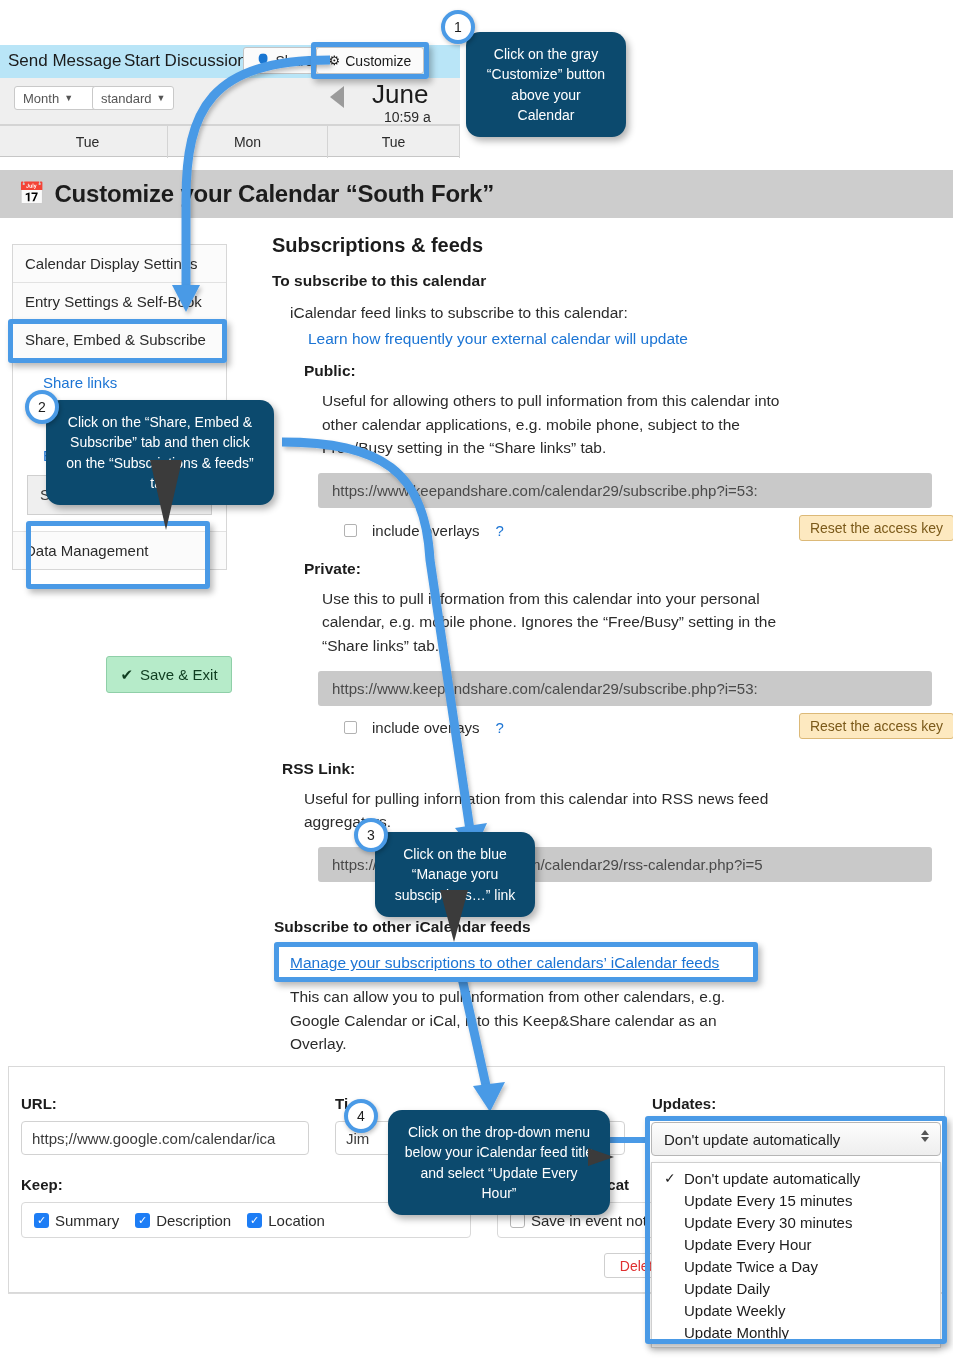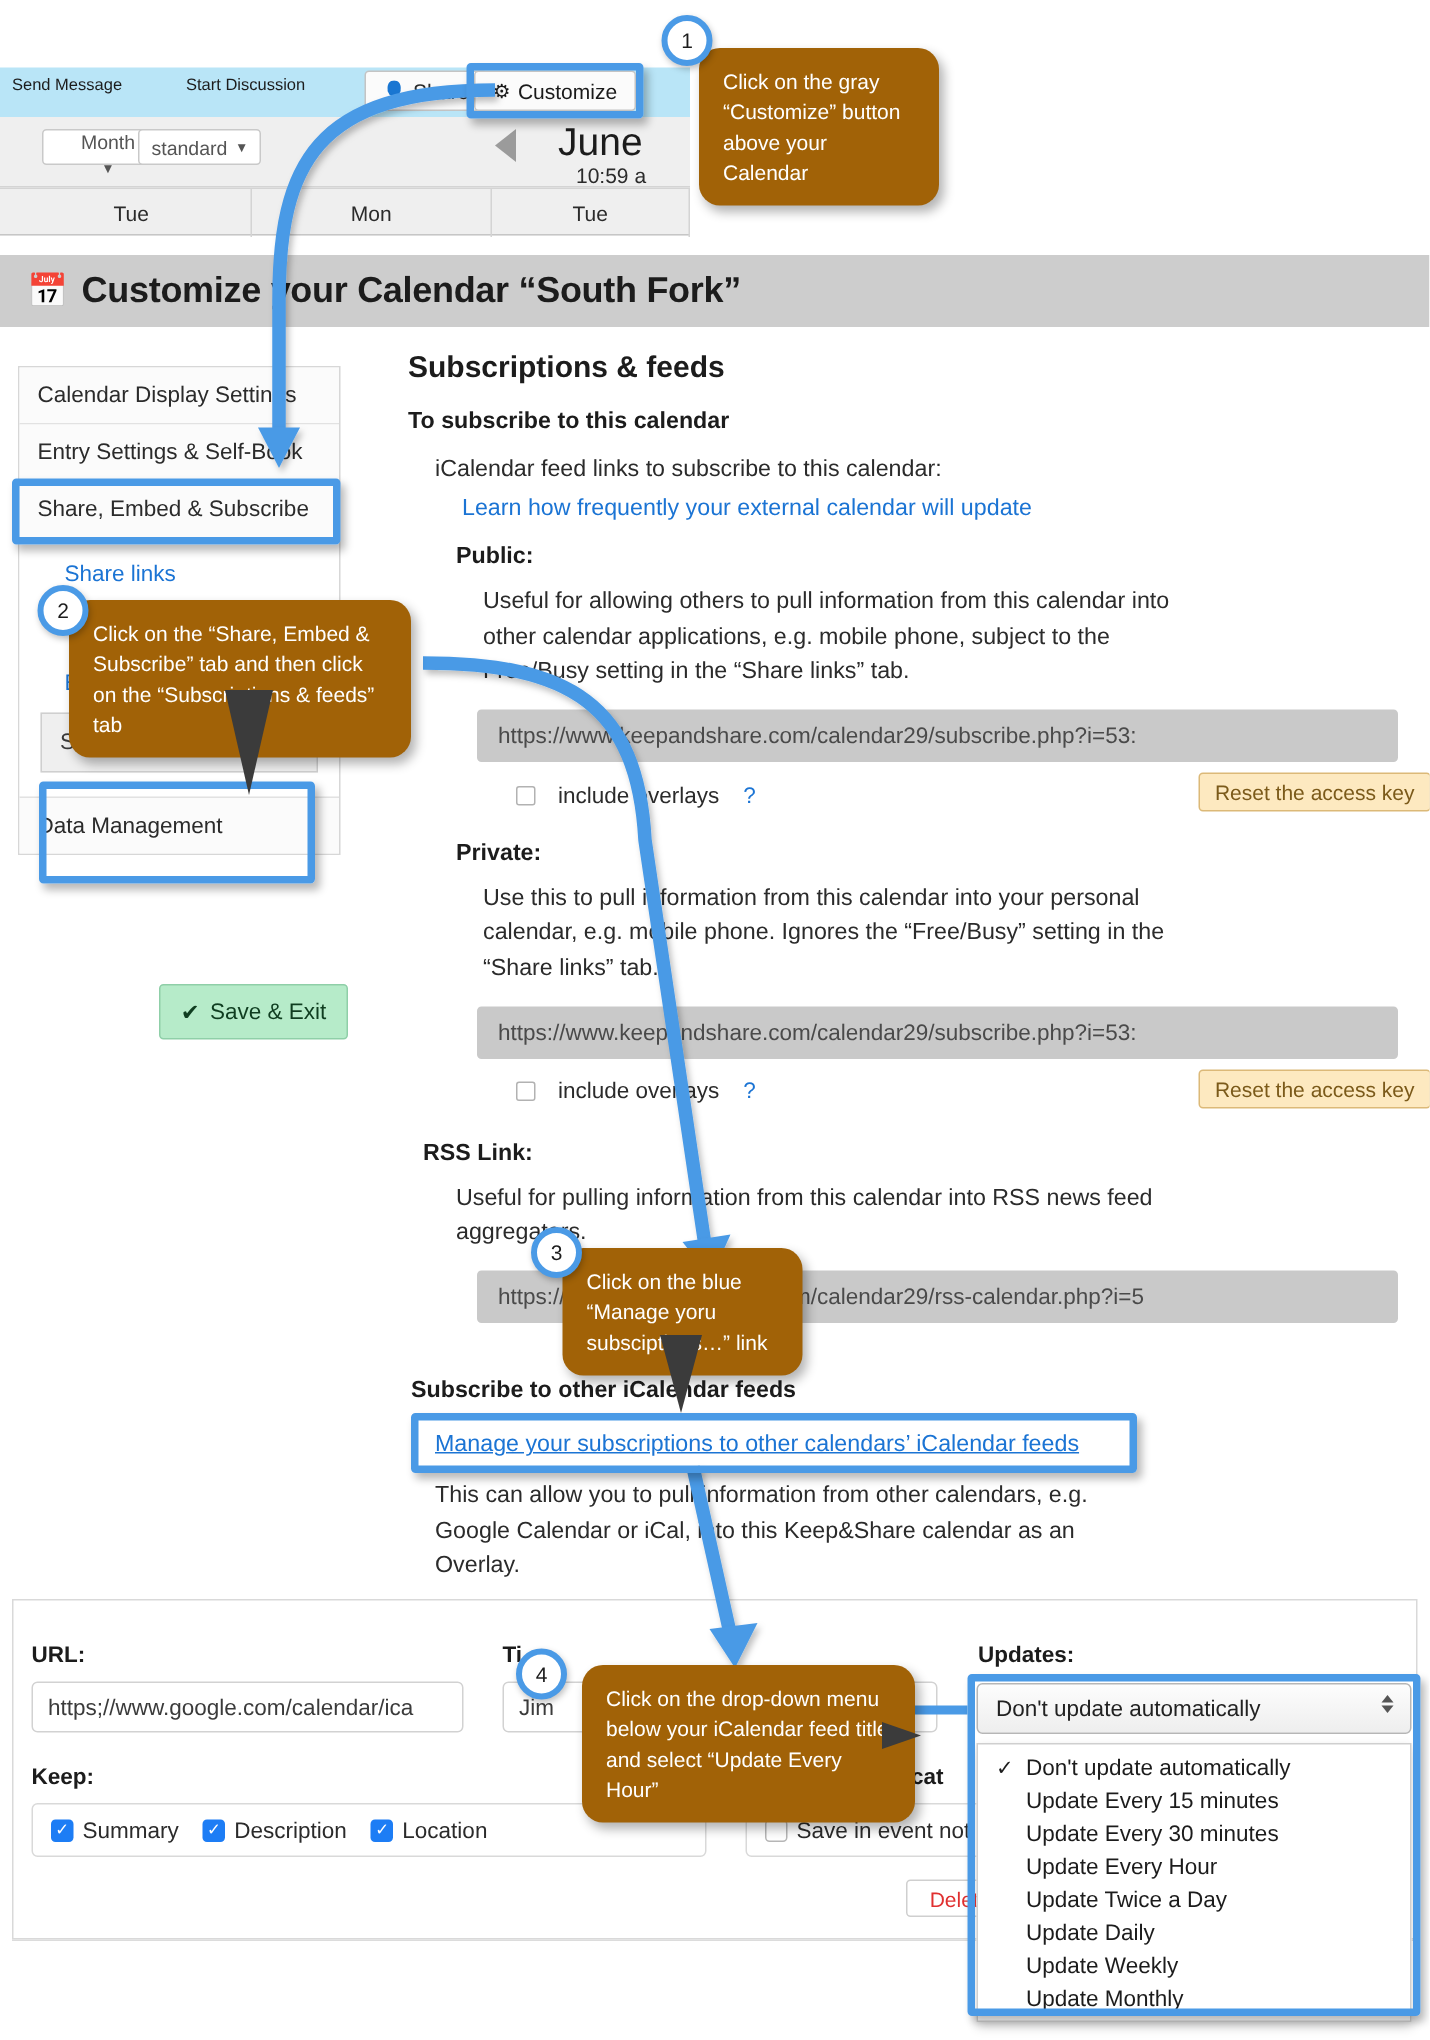--- a/index.html
+++ b/index.html
@@ -13,21 +13,21 @@
     color: #2b2b2b;
   }
 
   
   #cal-strip { position:absolute; left:0; top:45px; width:460px; height:112px; }
   #cal-actionbar {
     position:absolute; left:0; top:0; width:460px; height:33px;
     background:#b9e5f7;
   }
   .actionbar-link {
-    position:absolute; top:6px; font-size:11px; color:#1c1c1c;
+    position:absolute; top:6px; font-size:17px; color:#1c1c1c;
   }
   #send-message { left:8px; }
   #start-discussion { left:124px; }
   #share-btn {
     position:absolute; left:243px; top:2px; width:82px; height:27px;
     background:#fbfbfb; border:1px solid #c4c4c4; border-radius:3px;
     font-size:14px; color:#2b2b2b; display:flex; align-items:center; justify-content:center; gap:4px;
   }
   #customize-btn {
     position:absolute; left:316px; top:2px; width:108px; height:27px;
@@ -36,21 +36,21 @@
   }
   #cal-subbar {
     position:absolute; left:0; top:33px; width:460px; height:47px;
     background:#efefef; border-bottom:1px solid #d4d4d4;
   }
   .mini-select {
     position:absolute; top:8px; height:24px;
     background:#fff; border:1px solid #c9c9c9; border-radius:3px;
     font-size:13px; color:#555; display:flex; align-items:center; padding:0 8px; gap:5px;
   }
-  #sel-month { left:28px; width:88px;flex-direction:column; }
+  #sel-month { left:14px; width:88px; }
   #sel-standard { left:92px; width:82px; }
   #month-title {
     position:absolute; left:372px; top:1px; font-size:26px; color:#1c1c1c; font-weight:normal;
   }
   #month-time {
     position:absolute; left:384px; top:31px; font-size:14px; color:#2b2b2b;
   }
   #prev-arrow {
     position:absolute; left:330px; top:8px;
     width:0;height:0;border-top:11px solid transparent;border-bottom:11px solid transparent;
@@ -189,23 +189,24 @@
 
   
   .hl {
     position:absolute; border:5px solid #4a9ae6; border-radius:3px;
     box-shadow:3px 4px 6px rgba(0,0,0,.28);
     pointer-events:none;
   }
 
   
   .callout {
-    position:absolute; background:#a16207; color:#fff; border-radius:14px;
+    position:absolute; background:#0c4a6e; color:#fff; border-radius:14px;
     font-size:14px; line-height:1.45; padding:12px 16px;
     box-shadow:3px 4px 7px rgba(0,0,0,.3);
+    text-align:center;
   }
   .badge {
     position:absolute; width:34px;height:34px;border-radius:50%;
     background:#fff; border:4px solid #4a9ae6;
     display:flex;align-items:center;justify-content:center;
     font-size:14px;color:#1c1c1c; z-index:40;
     box-shadow:1px 2px 4px rgba(0,0,0,.25);
   }
   .tail { position:absolute; width:0;height:0; }
 

